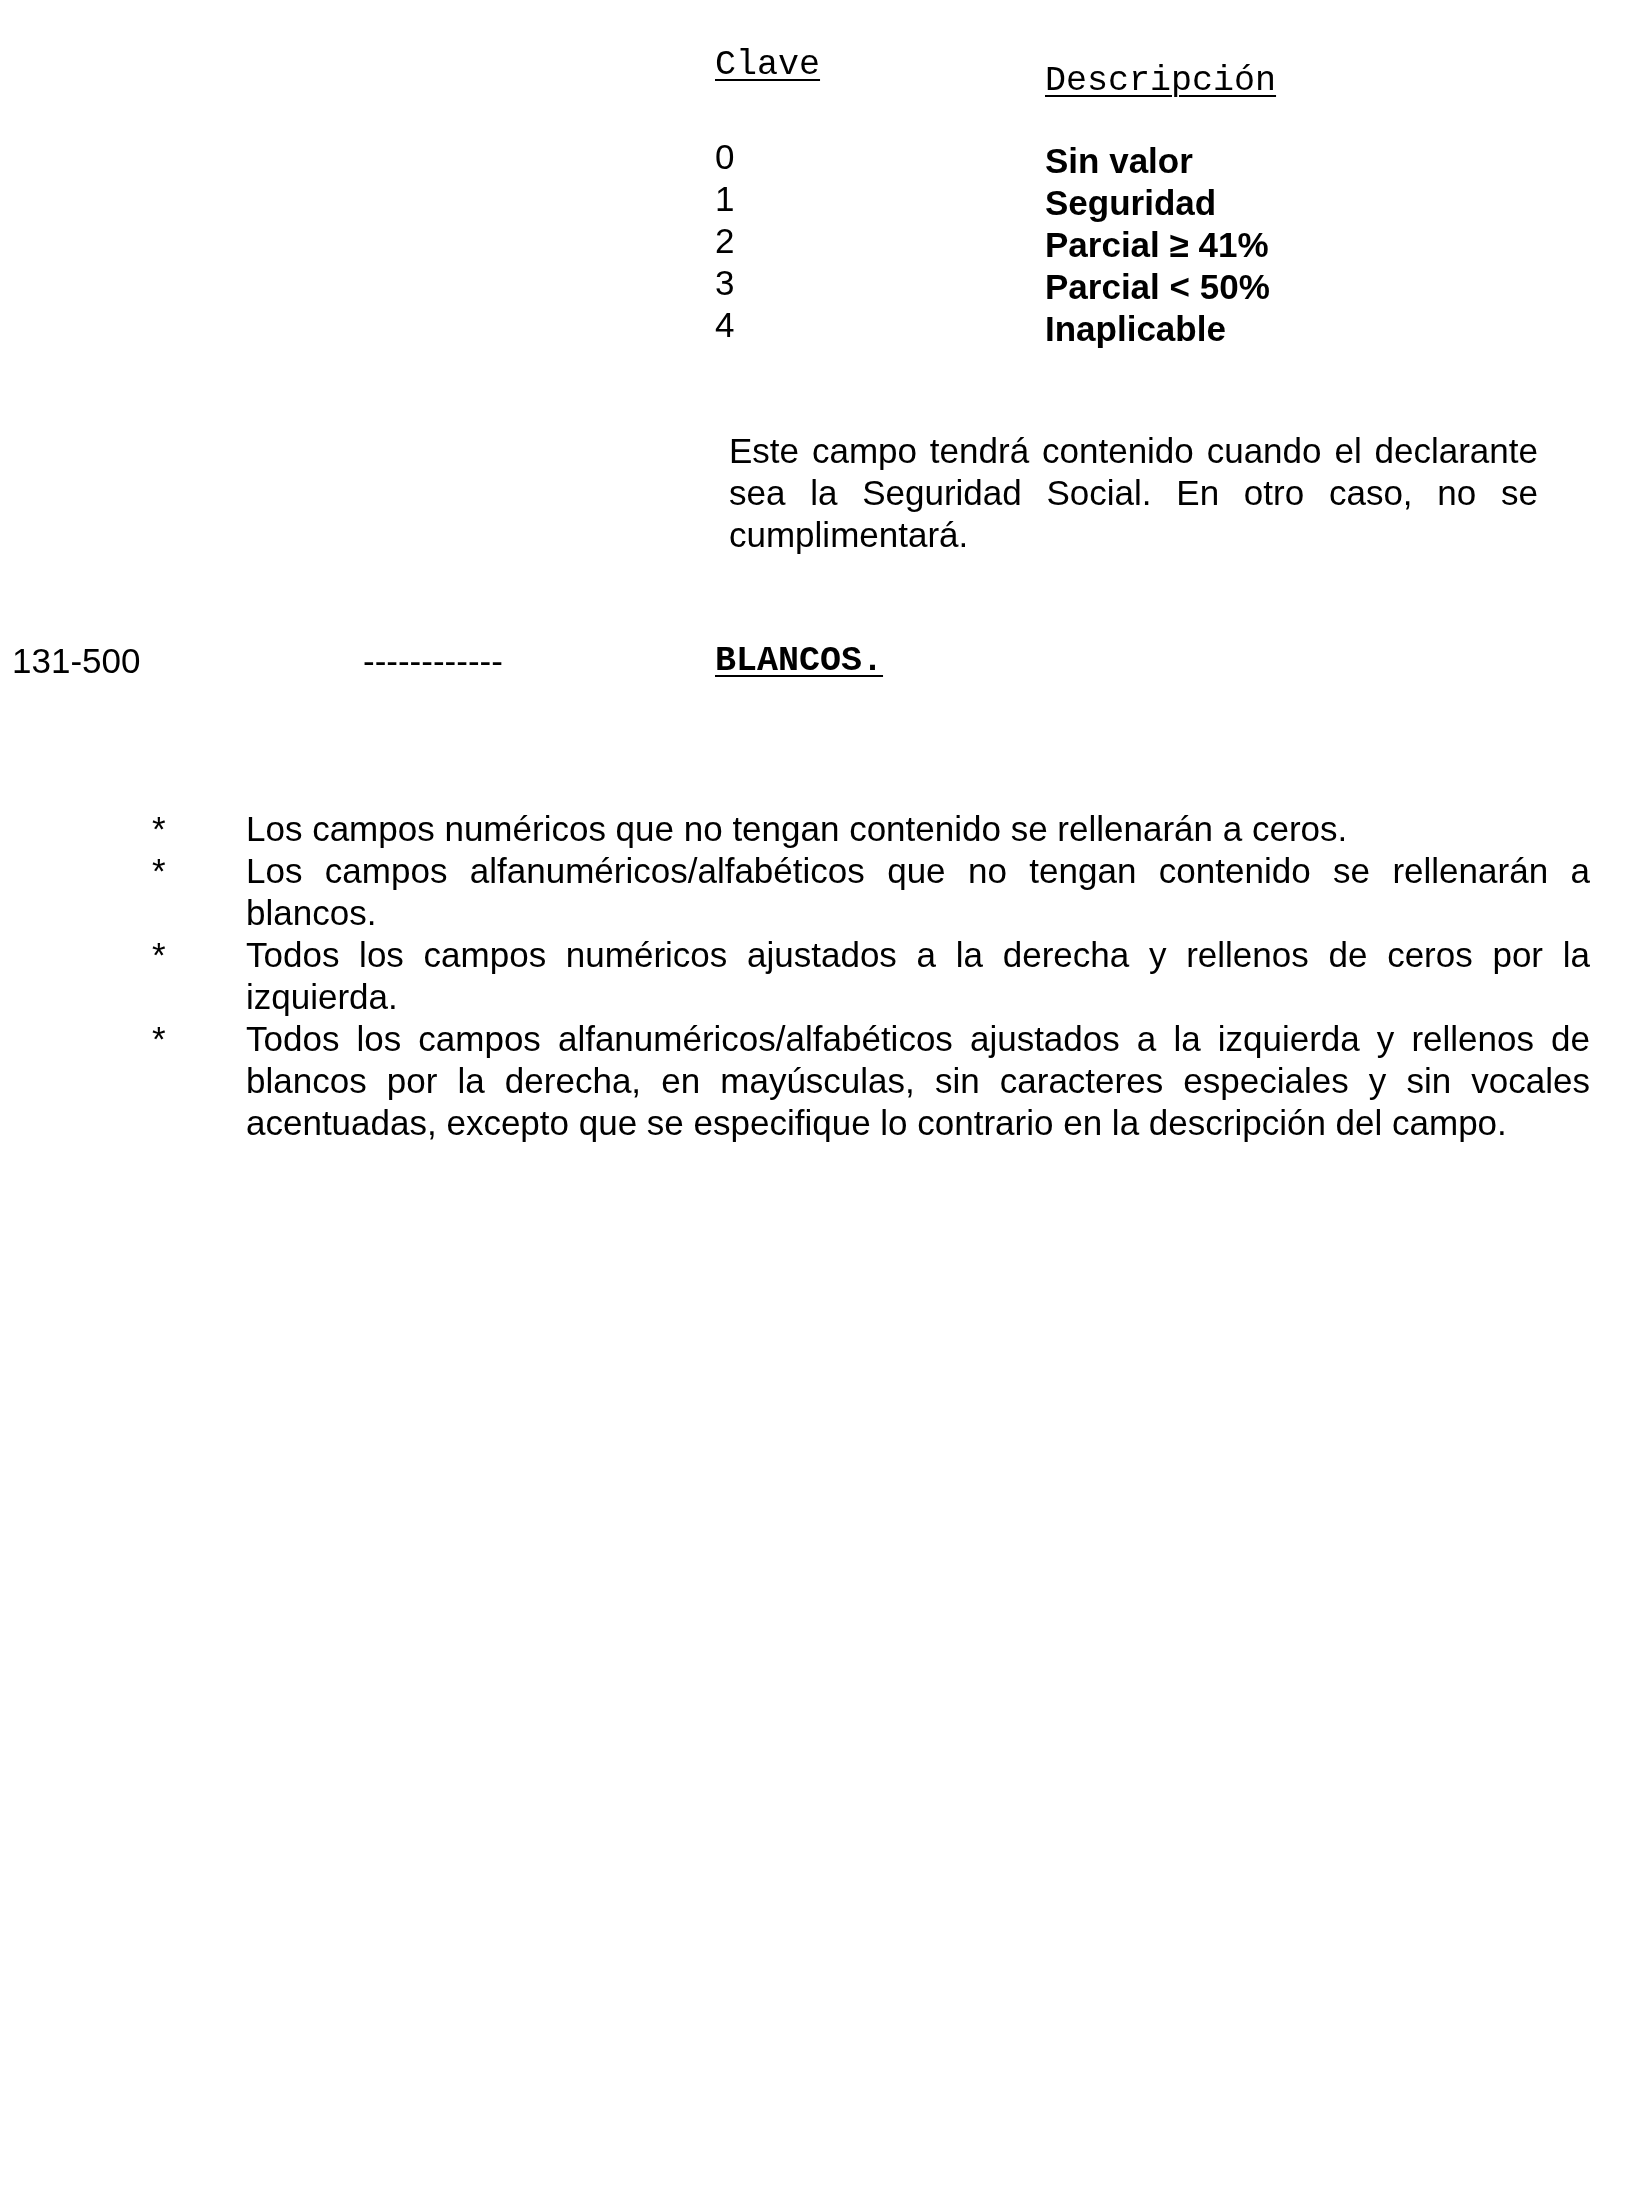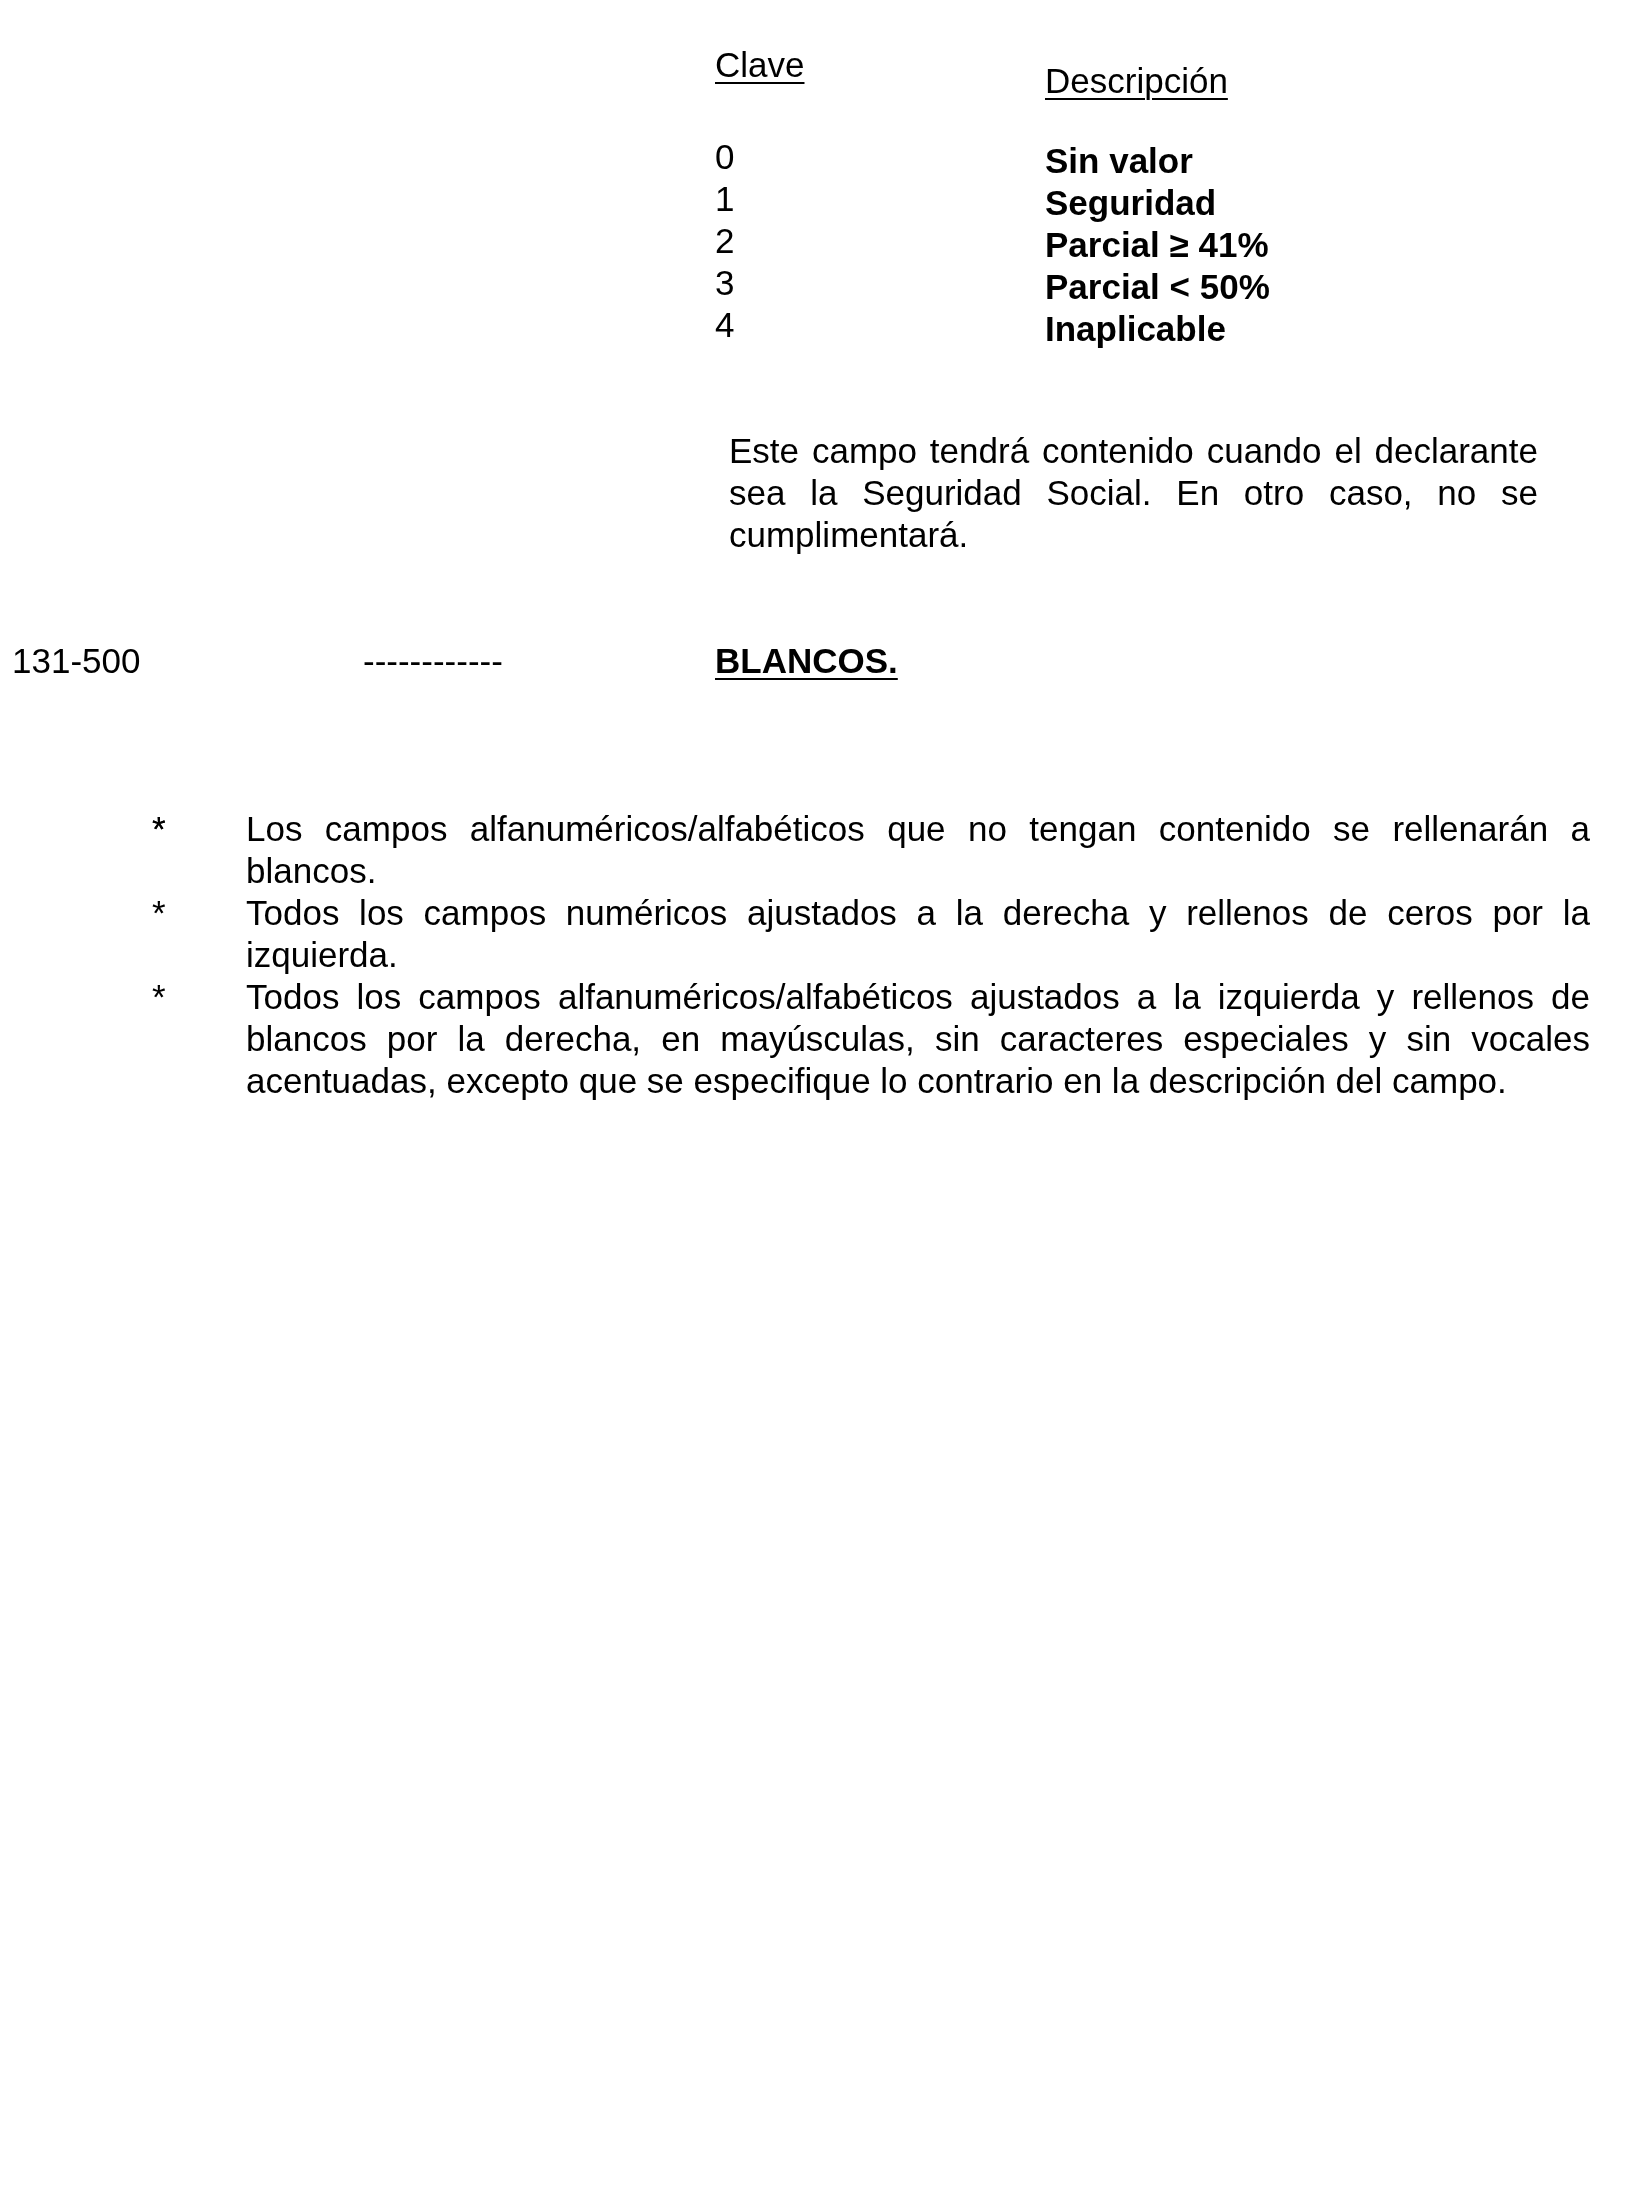--- a/index.html
+++ b/index.html
@@ -11,21 +11,21 @@
       width: 1647px;
       height: 2205px;
       position: relative;
       overflow: hidden;
       font-family: "Liberation Sans", sans-serif;
       font-size: 35px;
       line-height: 42px;
       color: #000000;
     }
     .abs { position: absolute; white-space: nowrap; }
-    .u { text-decoration: underline; text-decoration-thickness: 2.4px; text-underline-offset: 4.8px; }
+    .u { text-decoration: underline; text-decoration-thickness: 2.4px; text-underline-offset: 4.8px; font-family: Liberation Mono, monospace; }
     .b { font-weight: bold; text-align: center; }
 
     
     .key-header-code { left: 715px; top: 44px; }
     .key-header-desc { left: 1045px; top: 44px; margin-top: 16px; }
     .key-rows { position: absolute; left: 715px; top: 136px; }
     .key-row { position: relative; height: 42px; }
     .key-code { position: absolute; left: 0; top: 0; }
     .key-desc { position: absolute; left: 330px; top: 4px; white-space: nowrap; font-weight: bold; }
 
@@ -97,20 +97,21 @@
 
 <p class="para" style="margin:0;">Este campo tendrá contenido cuando el declarante sea la Seguridad Social. En otro caso, no se cumplimentará.</p>
 
 <div class="abs field-pos">131-500</div>
 <div class="abs field-len">------------</div>
 <div class="abs field-name b u">BLANCOS.</div>
 
 <ul class="notes">
   <li class="note">
     <span class="note-bullet">*</span>
+    <span>Los campos numéricos que no tengan contenido se rellenarán a ceros.</span>
   </li>
   <li class="note">
     <span class="note-bullet">*</span>
     <span>Los campos alfanuméricos/alfabéticos que no tengan contenido se rellenarán a blancos.</span>
   </li>
   <li class="note">
     <span class="note-bullet">*</span>
     <span>Todos los campos numéricos ajustados a la derecha y rellenos de ceros por la izquierda.</span>
   </li>
   <li class="note">

